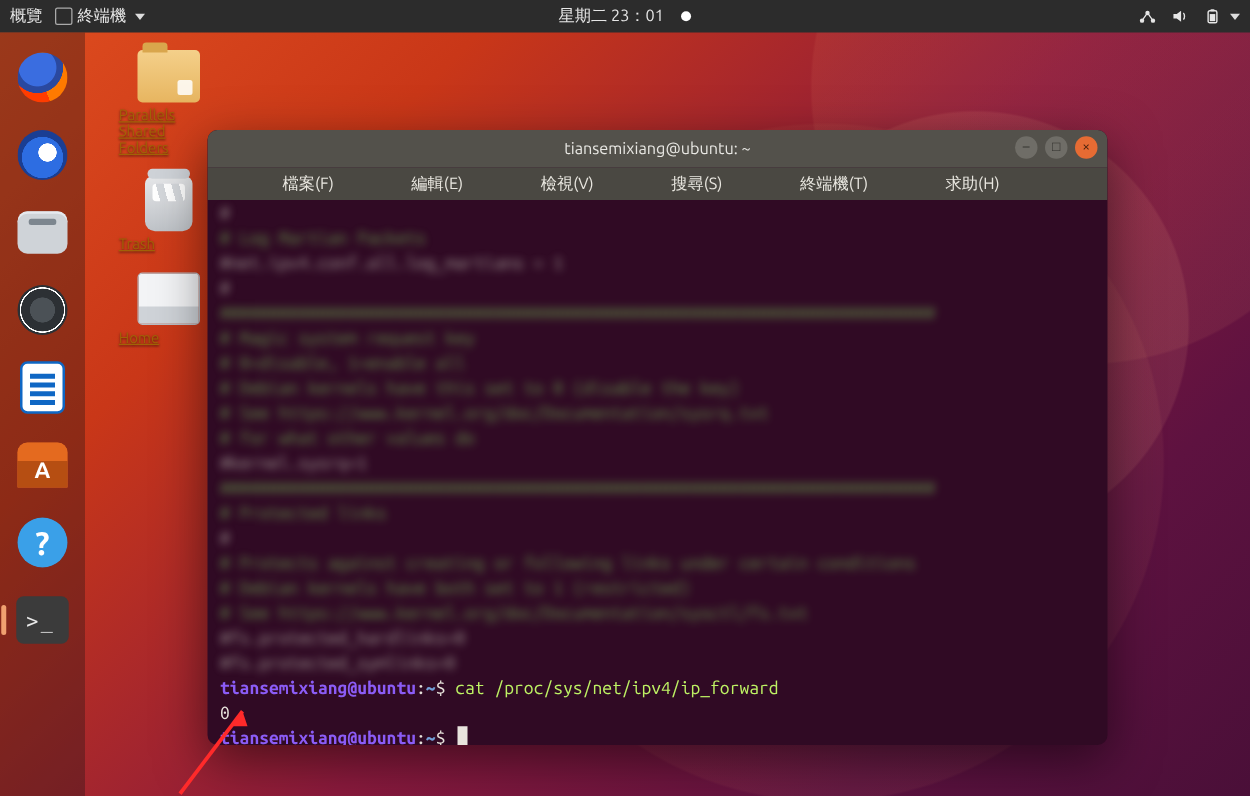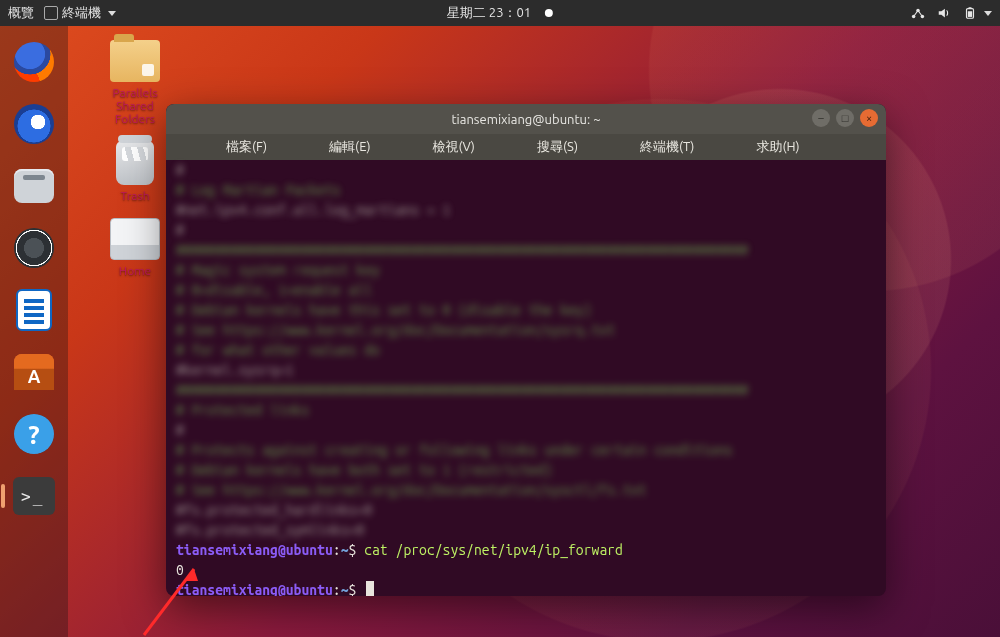--- a/index.html
+++ b/index.html
@@ -90,21 +90,21 @@
   .help {
     background: radial-gradient(circle, #3aa0e8 0 70%, #1d6aab 72% 100%); border-radius: 50%;
   }
   .help::after { content: "?"; color: #fff; font-size: 26px; font-weight: bold; display: flex; align-items: center; justify-content: center; width: 100%; height: 100%; }
   
   .termapp { background: #3b3b3b; border-radius: 6px; position: relative; }
   .termapp::after { content: ">_"; color: #eaeaea; font-family: monospace; font-size: 16px; position: absolute; left: 8px; top: 10px; letter-spacing: 2px; }
 
   
   .desktop { position: absolute; top: 40px; left: 95px; z-index: 30; }
-  .dicon   { width: 80px; text-align: center; color: #be185d; font-size: 12px; text-shadow: 0 1px 2px rgba(0,0,0,0.6); margin-bottom: 16px; }
+  .dicon   { width: 80px; text-align: left; color: #a16207; font-size: 12px; text-shadow: 0 1px 2px rgba(0,0,0,0.6); margin-bottom: 16px; text-decoration: underline; }
   .dicon .pic { width: 50px; height: 42px; margin: 0 auto 4px; border-radius: 4px; }
   .folder {
     background: linear-gradient(#f4d08a, #e7b560);
     border-radius: 4px; position: relative;
   }
   .folder::before { content: ""; position: absolute; top: -6px; left: 4px; width: 20px; height: 8px; background: #d9a64c; border-radius: 3px 3px 0 0; }
   .folder .lock { position: absolute; right: 6px; bottom: 6px; width: 12px; height: 12px; background: rgba(255,255,255,0.85); border-radius: 2px; }
   .drive {
     background: linear-gradient(#f3f4f6 0 65%, #cfd3d8 66% 100%);
     border-radius: 8px; border: 1px solid #b8bdc4;

